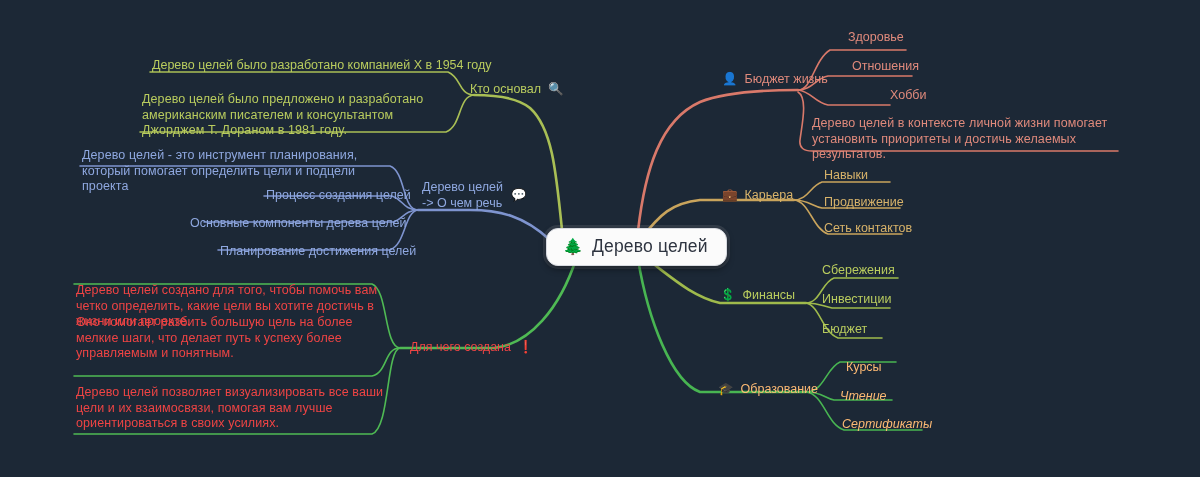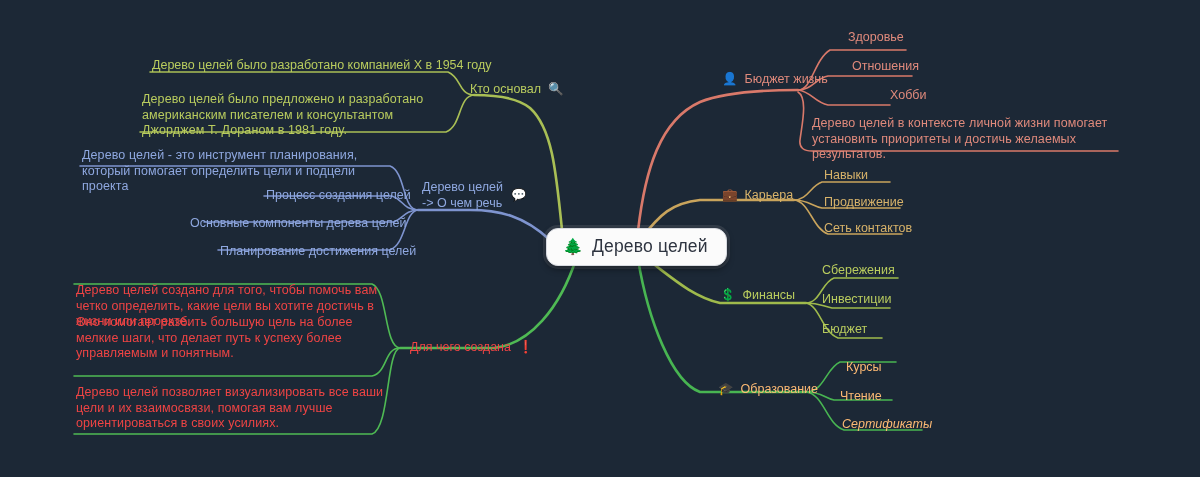--- a/index.html
+++ b/index.html
@@ -117,21 +117,21 @@
   </div>
   <div class="node leaf c-olive" style="left:822px;top:263px;">Сбережения</div>
   <div class="node leaf c-olive" style="left:822px;top:292px;">Инвестиции</div>
   <div class="node leaf c-olive" style="left:822px;top:322px;">Бюджет</div>
 
   <div class="node bhead c-green" style="left:718px;top:382px;">
     <span class="bicon">🎓</span>
     <span>Образование</span>
   </div>
   <div class="node leaf c-green" style="left:846px;top:360px;">Курсы</div>
-  <div class="node leaf c-green" style="left:840px;top:389px;">Чтение</div>
+  <div class="node leaf c-green" style="left:840px;top:389px;font-style:italic;">Чтение</div>
   <div class="node leaf c-green" style="left:842px;top:417px;font-style:italic;">Сертификаты</div>
 
   <div class="node bhead c-olive" style="left:470px;top:82px;">
     <span>Кто основал</span>
     <span class="bicon">🔍</span>
   </div>
   <div class="node leaf c-olive" style="left:152px;top:58px;">Дерево целей было разработано компанией X в 1954 году</div>
   <div class="node box c-olive lbl multi" style="left:142px;top:92px;width:310px;">Дерево целей было предложено и разработано американским писателем и консультантом Джорджем Т. Дораном в 1981 году.</div>
 
   <div class="node c-blue" style="left:422px;top:180px;line-height:15.5px;font-size:12.5px;display:flex;align-items:center;gap:8px;">

